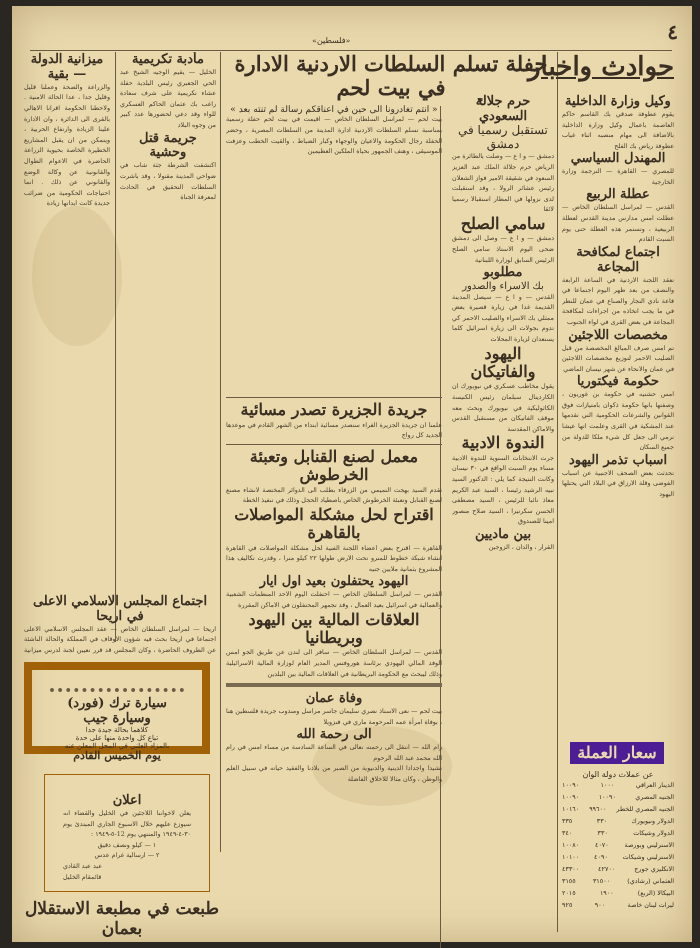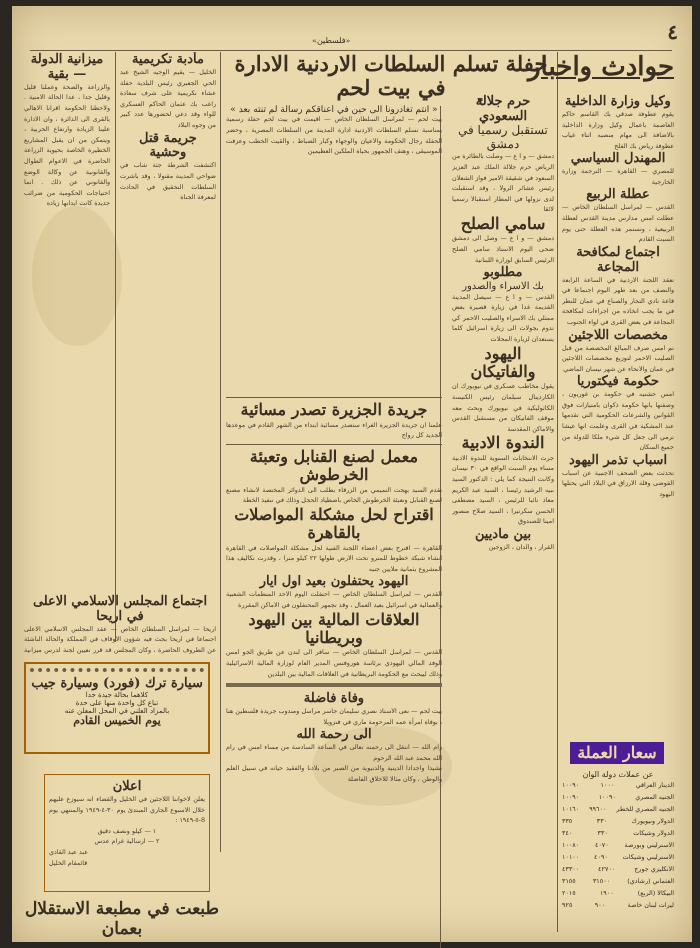--- a/index.html
+++ b/index.html
@@ -29,21 +29,21 @@
   .hl.lg { font-size:16px; }
   .hl.md { font-size:13px; }
   .hl.sm { font-size:11px; }
   .body-text {
     font-size:6.4px; line-height:10.6px; text-align:justify;
     color:#4a3d2c; letter-spacing:0.1px;
   }
   .hr-thin { border-top:1px solid #6b5b45; margin:3px 0; }
   .hr-thick { border-top:4px solid #7a6a52; margin:4px 0; }
   .ad-box {
-    position:absolute; border:2px solid #a16207; padding:4px; box-sizing:border-box;
+    position:absolute; border:8px solid #a16207; padding:18px; box-sizing:border-box;
   }
   .ad-box .chain { border-top:4px dotted #6b5b45; margin-bottom:4px; }
   .banner {
     position:absolute; background:#4c1d95; color:#e9d9ad; font-weight:bold;
     text-align:center; font-size:16px;
   }
   .rate-row { display:flex; justify-content:space-between; font-size:6.4px; line-height:12px; direction:rtl; }
   .rate-row span { white-space:nowrap; }
   .footer-imprint {
     position:absolute; font-weight:bold; font-size:17px; text-align:center;
@@ -174,21 +174,21 @@
     <div class="hr-thin"></div>
     <div class="hl lg">معمل لصنع القنابل وتعبئة الخرطوش</div>
     <div class="body-text">تقدم السيد بهجت التميمي من الزرقاء بطلب الى الدوائر المختصة لانشاء مصنع لصنع القنابل وتعبئة الخرطوش الخاص باصطياد الحجل وذلك في تنفيذ الخطة</div>
     <div class="hl lg">اقتراح لحل مشكلة المواصلات بالقاهرة</div>
     <div class="body-text">القاهرة — اقترح بعض اعضاء اللجنة الفنية لحل مشكلة المواصلات في القاهرة انشاء شبكة خطوط للمترو تحت الارض طولها ٢٢ كيلو مترا ، وقدرت تكاليف هذا المشروع بثمانية ملايين جنيه</div>
     <div class="hl md">اليهود يحتفلون بعيد اول ايار</div>
     <div class="body-text">القدس — لمراسل السلطان الخاص — احتفلت اليوم الاحد المنظمات الشعبية والعمالية في اسرائيل بعيد العمال ، وقد تجمهر المحتفلون في الاماكن المقررة</div>
     <div class="hl lg">العلاقات المالية بين اليهود وبريطانيا</div>
     <div class="body-text">القدس — لمراسل السلطان الخاص — سافر الى لندن عن طريق الجو امس الوفد المالي اليهودي برئاسة هوروفتس المدير العام لوزارة المالية الاسرائيلية وذلك ليبحث مع الحكومة البريطانية في العلاقات المالية بين البلدين</div>
     <div class="hr-thick"></div>
-    <div class="hl md">وفاة فاضلة</div>
+    <div class="hl md">وفاة عمان</div>
     <div class="body-text">بيت لحم — نعى الاستاذ نصري سليمان جاسر مراسل ومندوب جريدة فلسطين هنا ، بوفاة امرأة عمه المرحومة ماري في فنزويلا</div>
     <div class="hl md">الى رحمة الله</div>
     <div class="body-text">رام الله — انتقل الى رحمته تعالى في الساعة السادسة من مساء امس في رام الله محمد عبد الله الرحوم</div>
     <div class="body-text">نشيدا واجدادا الدينية والدنيوية من الصبر من بلادنا والفقيد حياته في سبيل العلم والوطن ، وكان مثالا للاخلاق الفاضلة</div>
   </div>
 
   <div class="block" style="right:476px;top:46px;width:96px;height:540px;">
     <div class="hl md">مأدبة تكريمية</div>
     <div class="body-text">الخليل — يقيم الوجيه الشيخ عبد الحي الجعبري رئيس البلدية حفلة عشاء تكريمية على شرف سعادة راغب بك عثمان الحاكم العسكري للواء وقد دعي لحضورها عدد كبير من وجوه البلاد</div>
     <div class="hl md">جريمة قتل وحشية</div>
@@ -209,21 +209,21 @@
     <div class="chain"></div>
     <div class="hl md">سيارة ترك (فورد) وسيارة جيب</div>
     <div class="hl sm" style="font-weight:normal;font-size:7px;">كلاهما بحالة جيدة جدا</div>
     <div class="hl sm" style="font-weight:normal;font-size:7px;">تباع كل واحدة منها على حدة</div>
     <div class="hl sm" style="font-weight:normal;font-size:7px;">بالمزاد العلني في المحل المعلن عنه</div>
     <div class="hl sm">يوم الخميس القادم</div>
   </div>
 
   <div class="ad-box" style="right:482px;top:768px;width:166px;height:118px;border-width:1px;">
     <div class="hl md">اعلان</div>
-    <div class="body-text">يعلن لاخواننا اللاجئين في الخليل والقضاء انه سيوزع عليهم خلال الاسبوع الجاري المبتدئ يوم ٣٠-٤-١٩٤٩ والمنتهي يوم 8-٥-١٩٤٩ :</div>
+    <div class="body-text">يعلن لاخواننا اللاجئين في الخليل والقضاء انه سيوزع عليهم خلال الاسبوع الجاري المبتدئ يوم ٣٠-٤-١٩٤٩ والمنتهي يوم 12-٥-١٩٤٩ :</div>
     <div class="body-text" style="text-align:center;">١ — كيلو ونصف دقيق</div>
     <div class="body-text" style="text-align:center;">٢ — ارسالية غرام عدس</div>
     <div class="body-text" style="text-align:left;">عبد عبد القادي</div>
     <div class="body-text" style="text-align:left;">قائمقام الخليل</div>
   </div>
 
   <div class="footer-imprint" style="right:472px;top:892px;width:196px;">طبعت في مطبعة الاستقلال بعمان</div>
 </div>
 
 </body></html>

